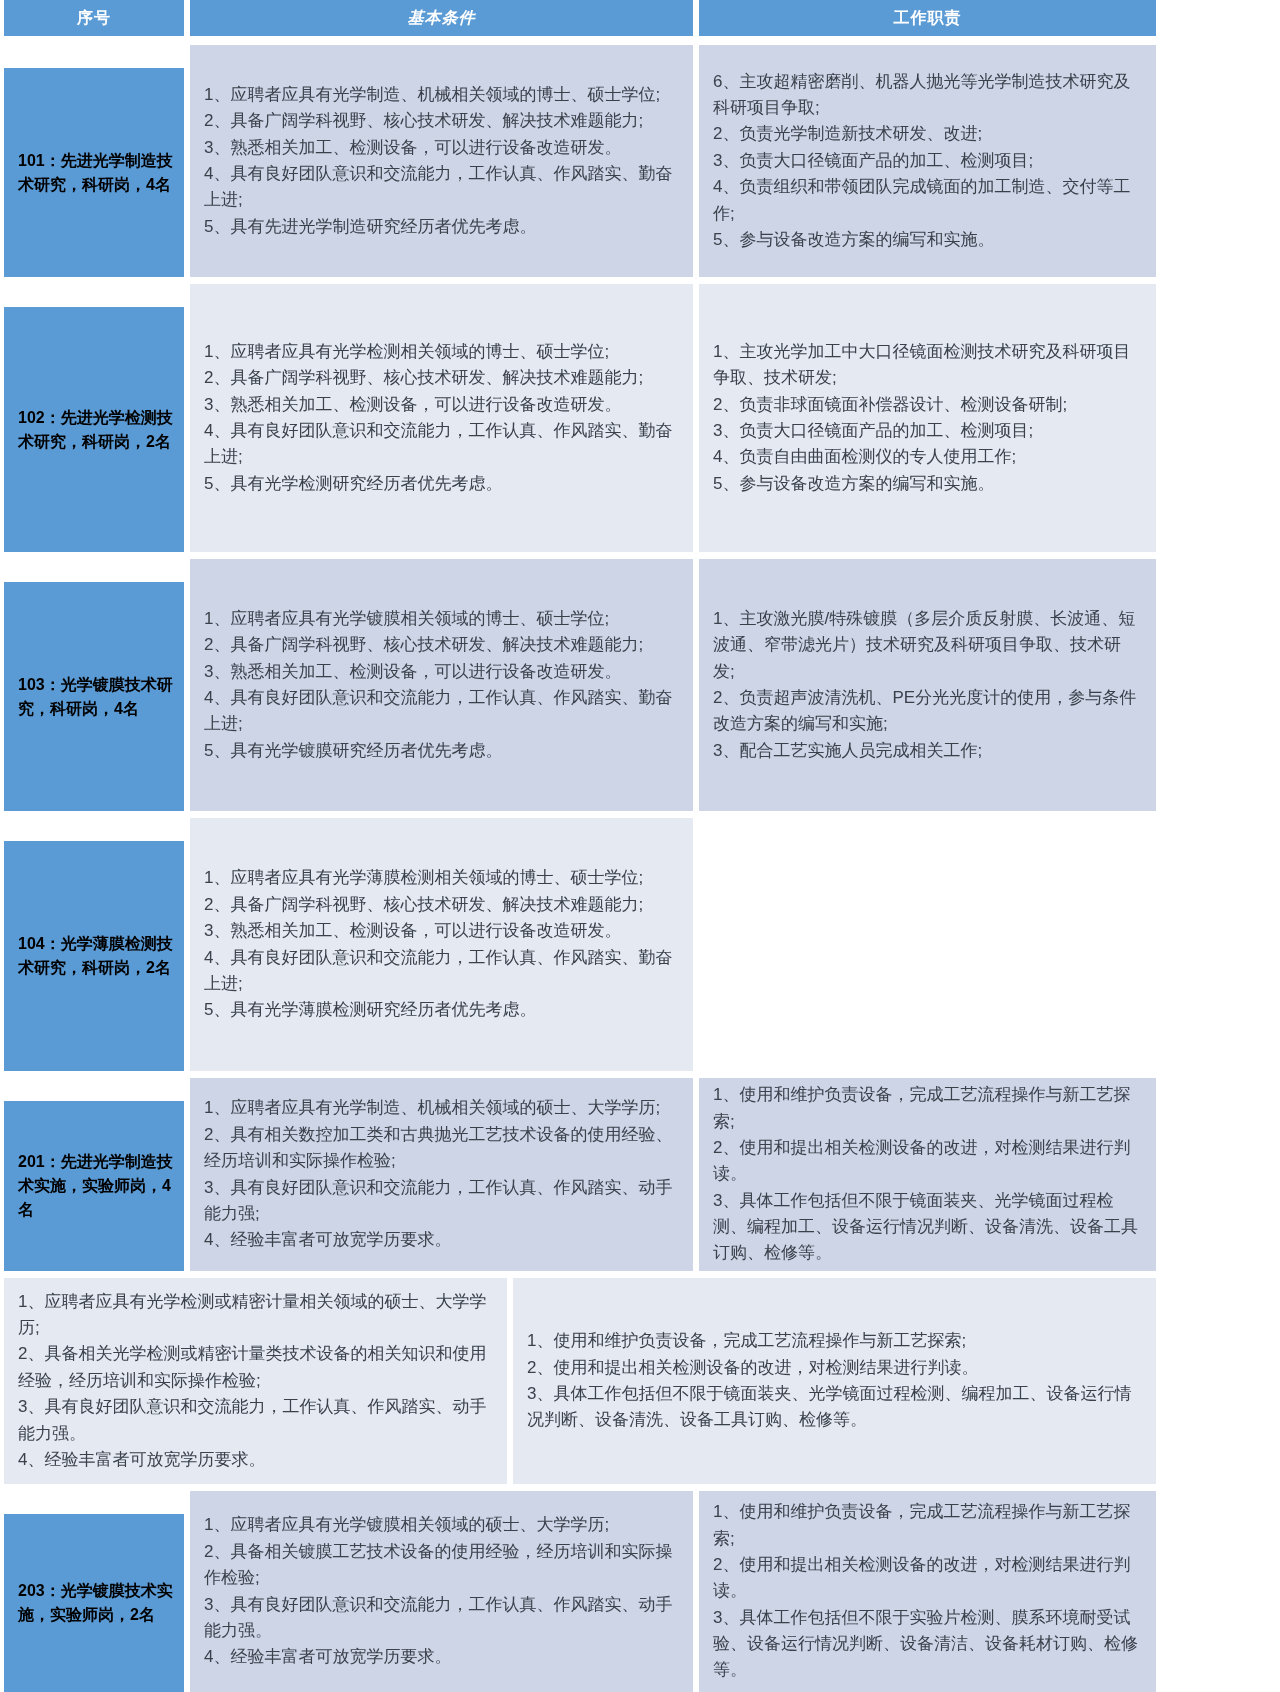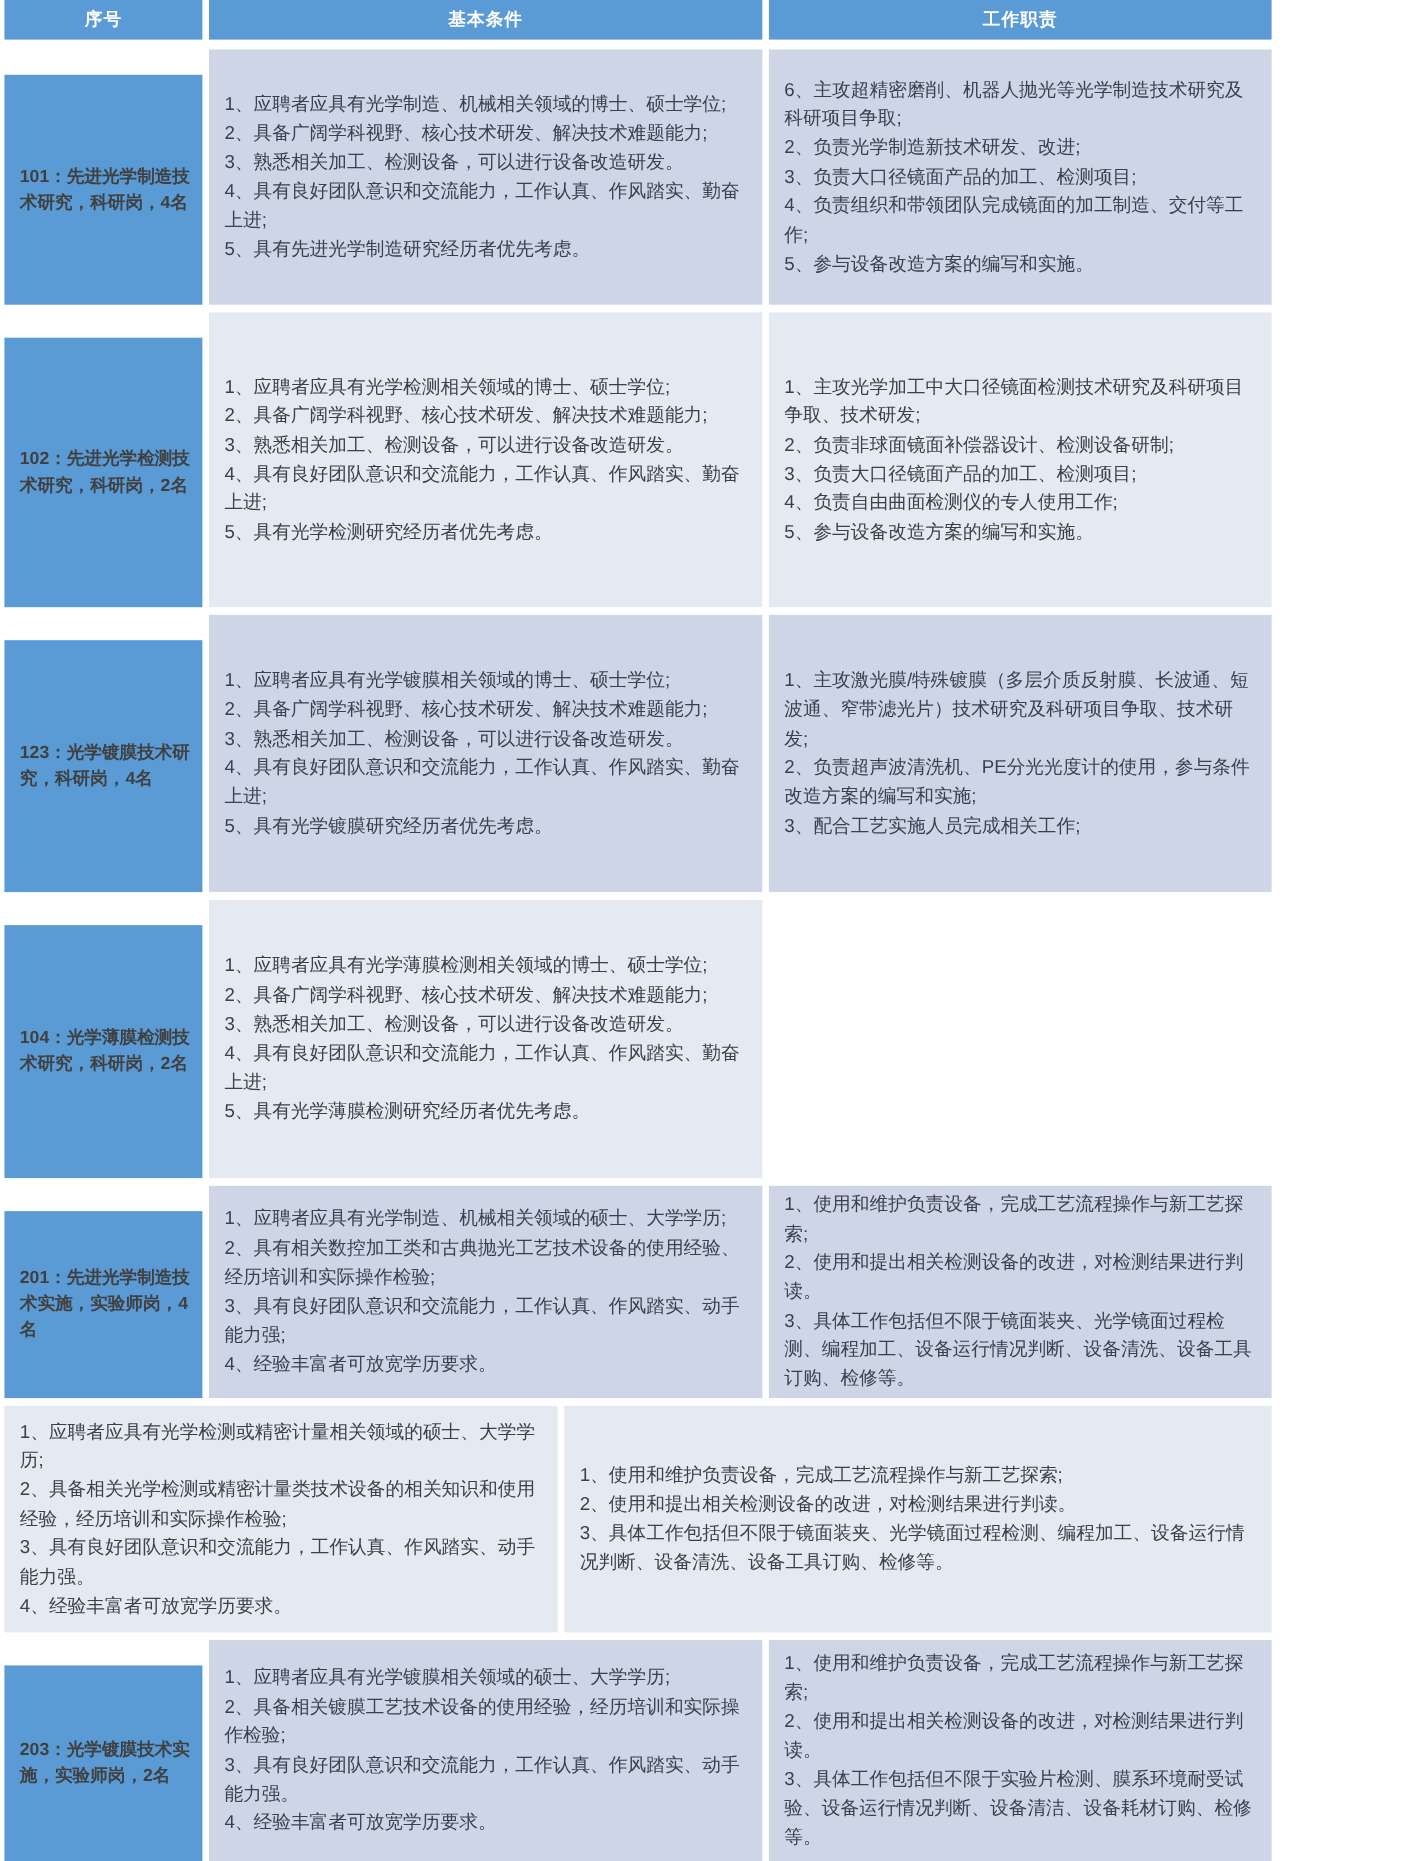--- a/index.html
+++ b/index.html
@@ -22,39 +22,39 @@
   .hcell{
     background:#5b9bd5;color:#ffffff;
     font-size:16px;font-weight:bold;letter-spacing:1px;
     display:flex;align-items:center;justify-content:center;
   }
   .row{
     display:flex;gap:6px;margin-bottom:7px;flex:none;
   }
   .row:last-child{margin-bottom:0;}
   .c1{width:180px;flex:none;
-    background:#5b9bd5;color:#404040;
+    background:#5b9bd5;color:#000000;
     font-size:16px;font-weight:bold;line-height:1.5;
     display:flex;flex-direction:column;justify-content:center;
     box-sizing:border-box;padding:6px 10px 6px 14px;margin-top:23px;
   }
   .c2{width:503px;flex:none;}
   .c3{flex:1 1 auto;}
   .cell{
     box-sizing:border-box;
     display:flex;flex-direction:column;justify-content:center;
     padding:10px 18px 10px 14px;
     font-size:17px;line-height:1.55;
   }
   .band-dark .cell{background:#cdd5e7;}
   .band-light .cell{background:#e4e9f2;}
   .lines{white-space:pre-line;}
   
   .h1{width:180px;flex:none;}
-  .h2{width:503px;flex:none;}
+  .h2{width:503px;flex:none;font-style:italic;}
   .h3{flex:1 1 auto;text-align:right;}
 </style>
 </head>
 <body>
 
 <div class="table">
 
   <div class="hrow">
     <div class="hcell h1">序号</div>
     <div class="hcell h2">基本条件</div>
@@ -83,21 +83,21 @@
 4、具有良好团队意识和交流能力，工作认真、作风踏实、勤奋上进;
 5、具有光学检测研究经历者优先考虑。</div>
     <div class="cell c3 lines">1、主攻光学加工中大口径镜面检测技术研究及科研项目争取、技术研发;
 2、负责非球面镜面补偿器设计、检测设备研制;
 3、负责大口径镜面产品的加工、检测项目;
 4、负责自由曲面检测仪的专人使用工作;
 5、参与设备改造方案的编写和实施。</div>
   </div>
 
   <div class="row band-dark" style="height:252px">
-    <div class="c1">123：光学镀膜技术研究，科研岗，4名</div>
+    <div class="c1">103：光学镀膜技术研究，科研岗，4名</div>
     <div class="cell c2 lines">1、应聘者应具有光学镀膜相关领域的博士、硕士学位;
 2、具备广阔学科视野、核心技术研发、解决技术难题能力;
 3、熟悉相关加工、检测设备，可以进行设备改造研发。
 4、具有良好团队意识和交流能力，工作认真、作风踏实、勤奋上进;
 5、具有光学镀膜研究经历者优先考虑。</div>
     <div class="cell c3 lines">1、主攻激光膜/特殊镀膜（多层介质反射膜、长波通、短波通、窄带滤光片）技术研究及科研项目争取、技术研发;
 2、负责超声波清洗机、PE分光光度计的使用，参与条件改造方案的编写和实施;
 3、配合工艺实施人员完成相关工作;</div>
   </div>
 

